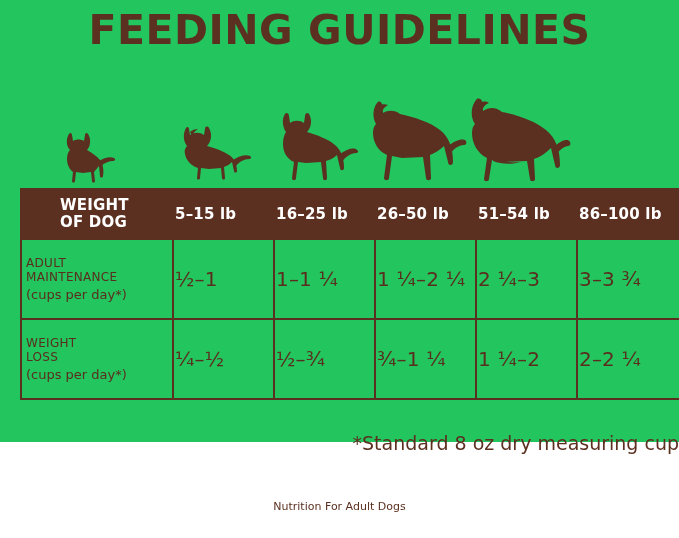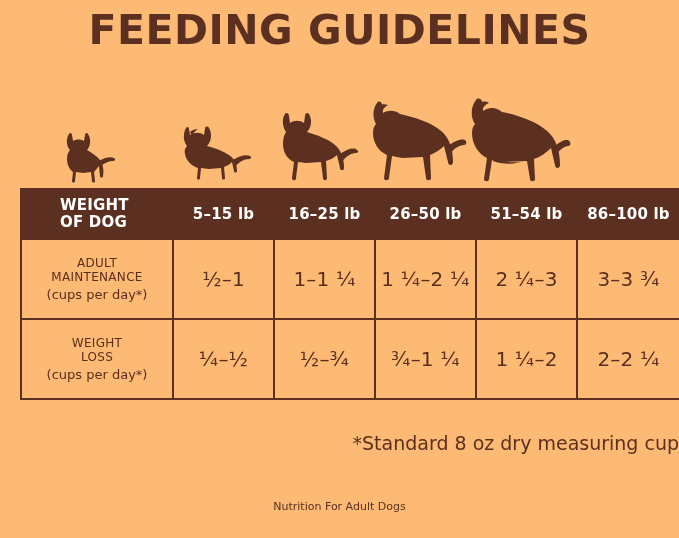--- a/index.html
+++ b/index.html
@@ -10,22 +10,22 @@
   body {
     width: 679px;
     height: 538px;
     font-family: "Liberation Sans", sans-serif;
     color: #5a2e1e;
     overflow: hidden;
   }
   .page {
     position: relative;
     width: 679px;
-    height: 538px;
-    background: #fdba74;
+    height: 442px;
+    background: #22c55e;
   }
   .title {
     position: absolute;
     top: 6px;
     left: 0;
     width: 679px;
     text-align: center;
     font-size: 41px;
     font-weight: bold;
     letter-spacing: 0.5px;
@@ -58,21 +58,20 @@
     left: 20px;
     width: 659px;
   }
   table.feeding {
     border-collapse: collapse;
     width: 659px;
     table-layout: fixed;
   }
   table.feeding td {
     border: 2px solid #5b3020;
-    text-align: center;
     vertical-align: middle;
     font-family: "DejaVu Sans", sans-serif;
   }
   .hdr-row td {
     background: #5b3020;
     color: #ffffff;
     font-weight: bold;
     font-size: 15px;
     height: 46px;
     letter-spacing: 0.2px;

